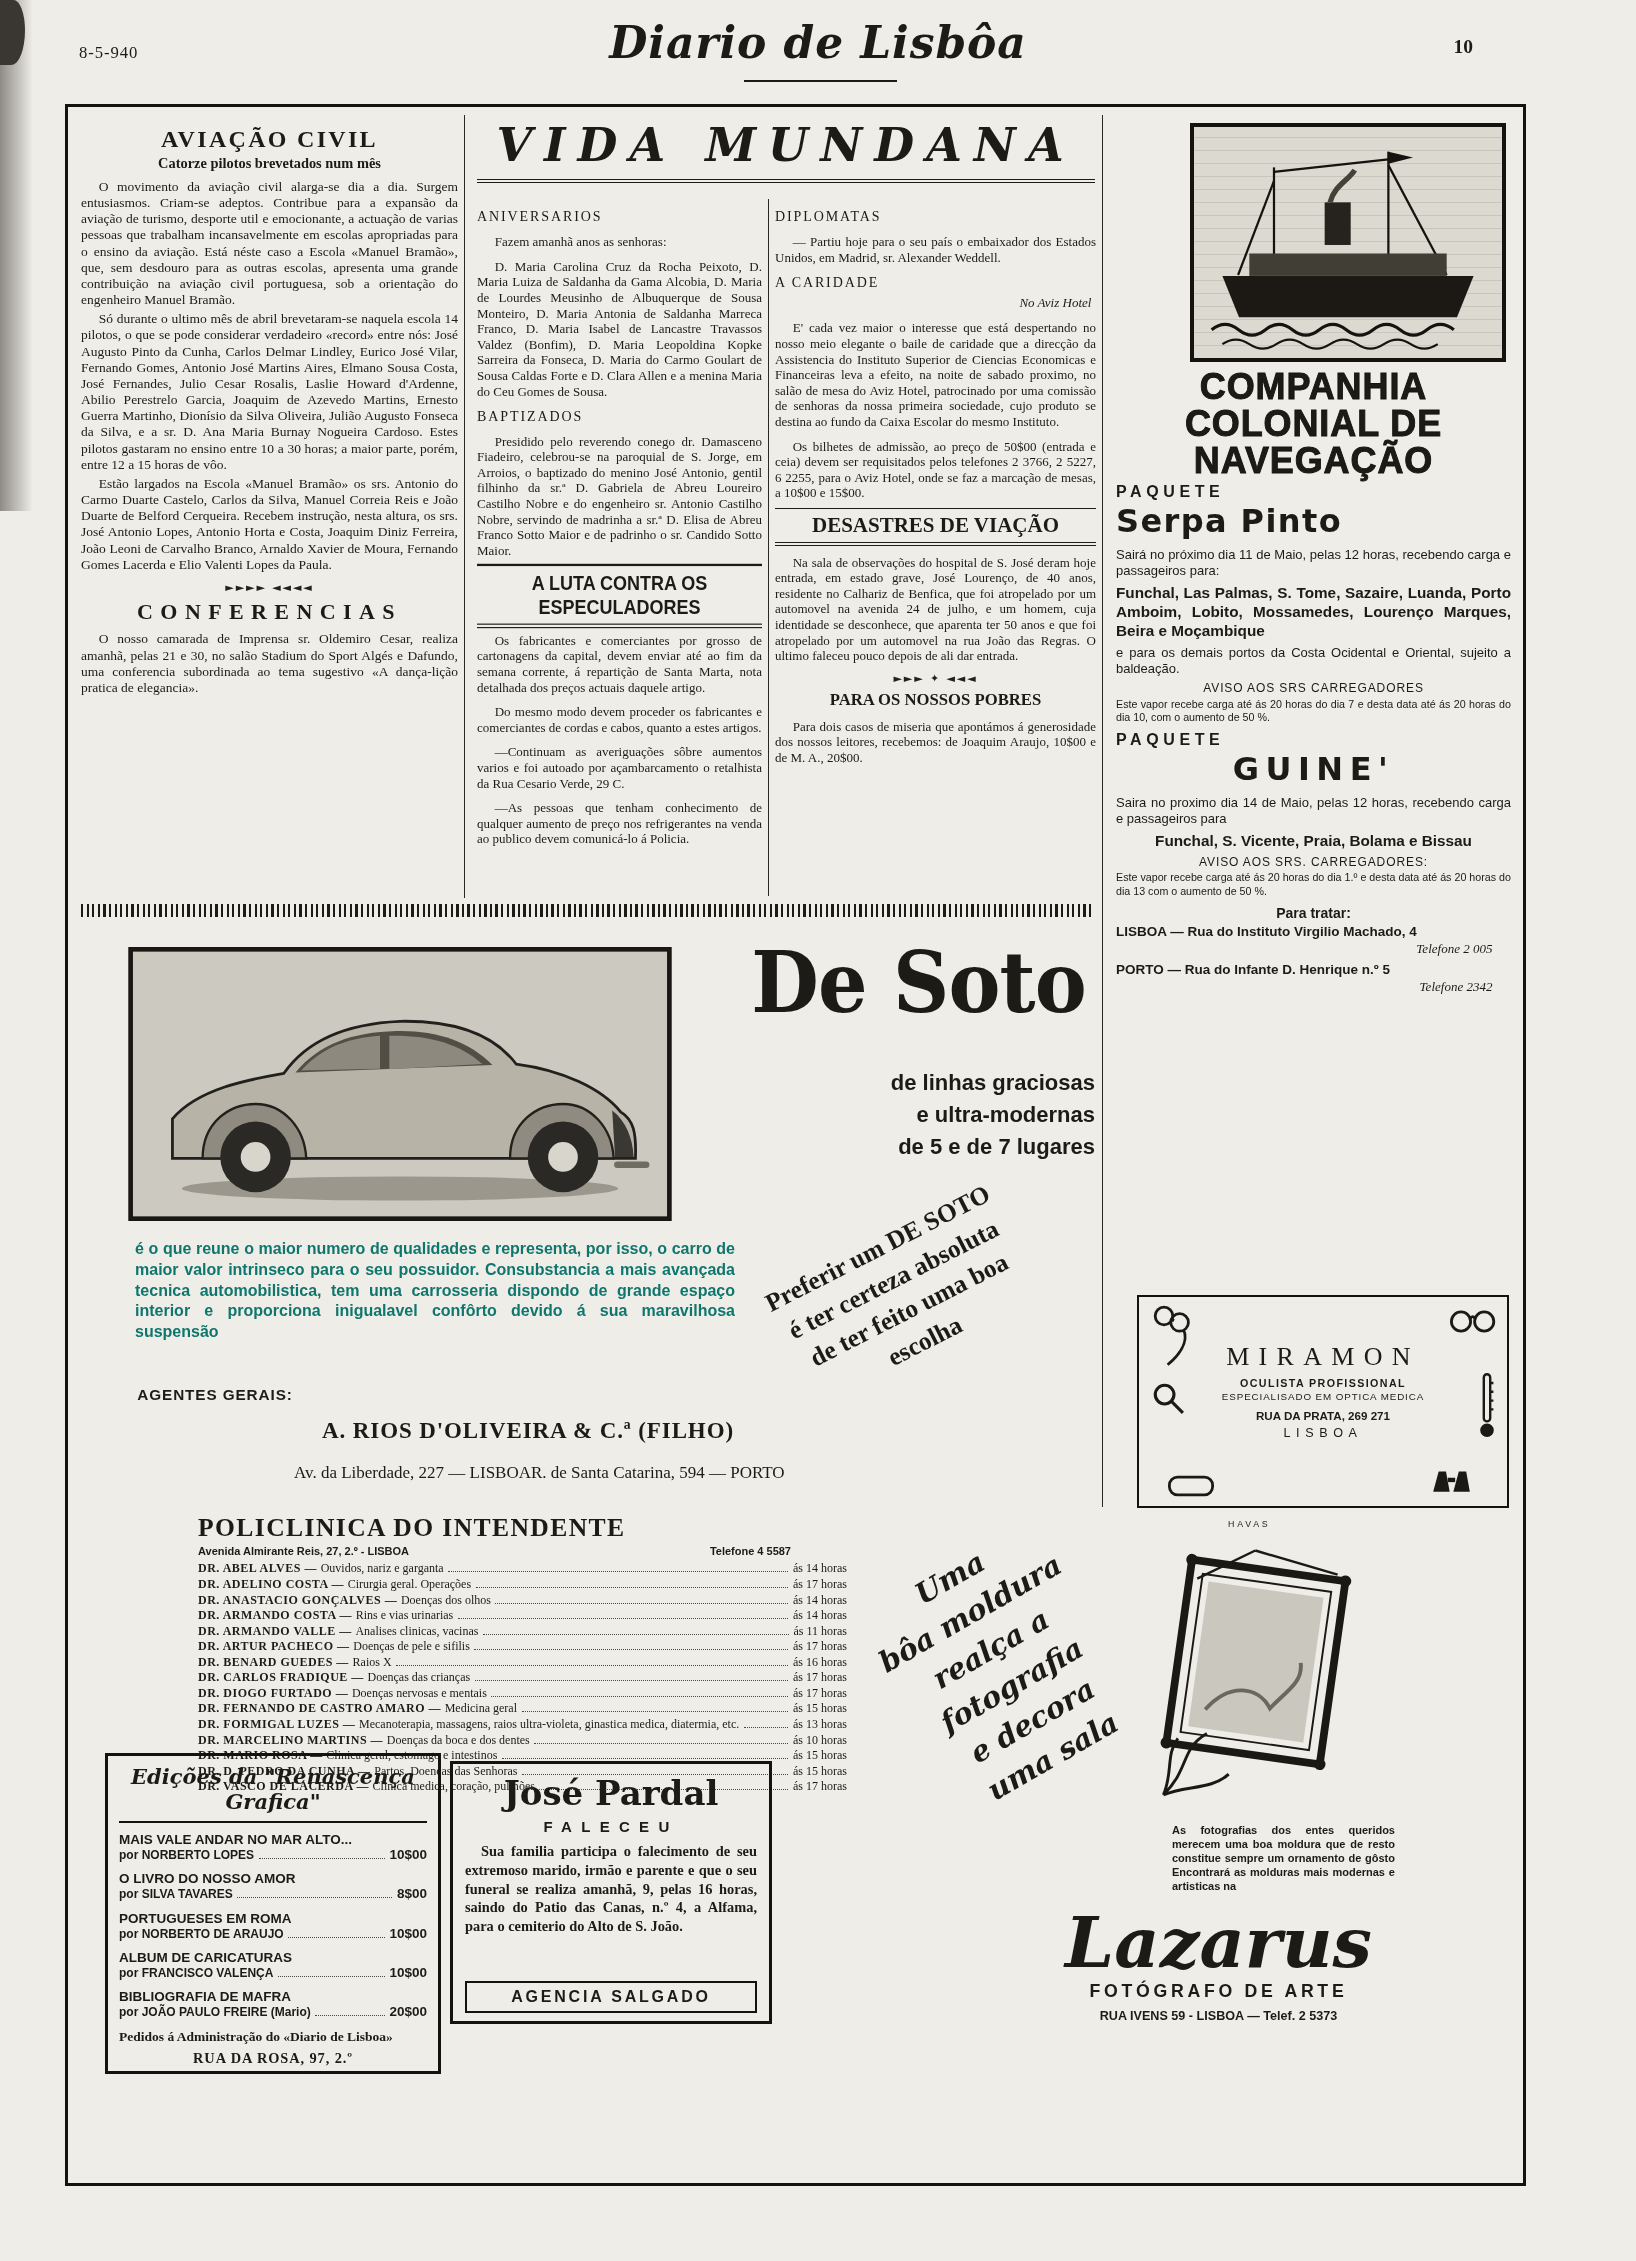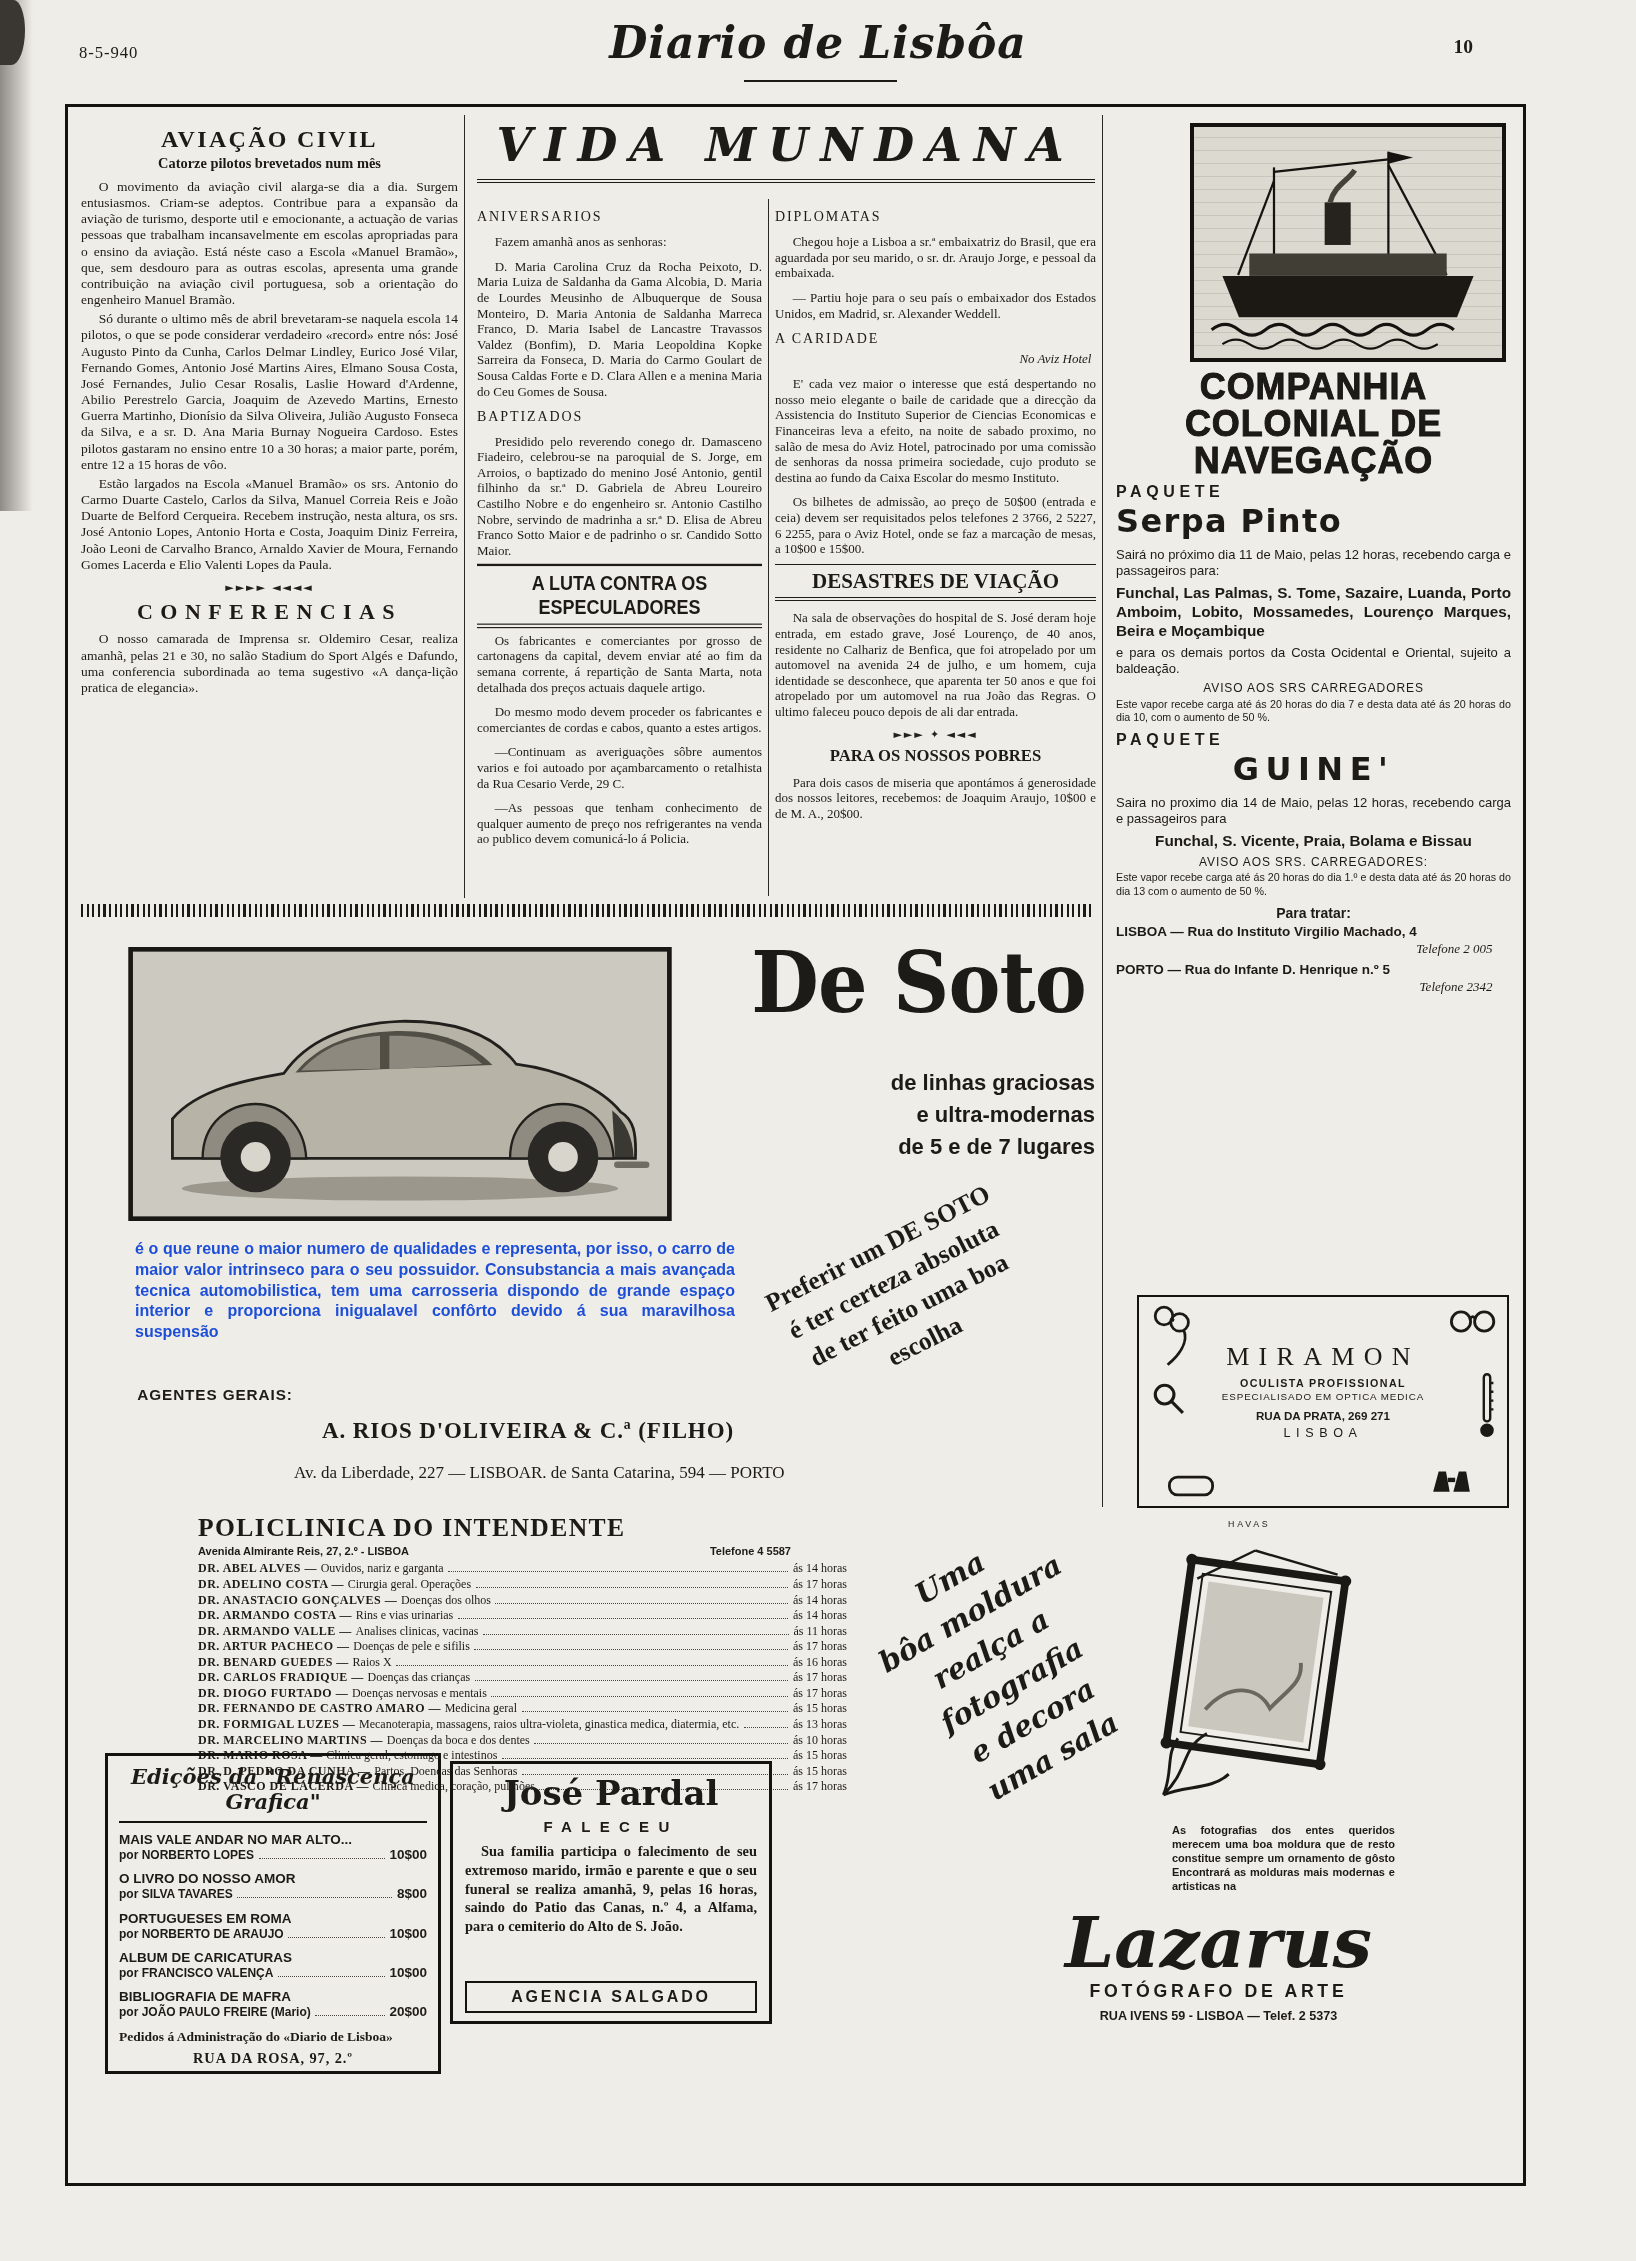--- a/index.html
+++ b/index.html
@@ -96,21 +96,21 @@
   
   #desoto { left:53px; top:821px; width:974px; height:583px; }
   .car-box { position:absolute; left:7px; top:18.6px; width:544px; height:274px; }
   .ds-brand { position:absolute; left:621px; top:9.3px; width:353px; text-align:center;
     font-family:"DejaVu Serif", serif; font-weight:bold; font-size:78px; transform:scaleY(1.08);
     letter-spacing:-0.9px; }
   .ds-tags { position:absolute; left:621px; top:139px; width:353px; text-align:right;
     font-family:"Liberation Sans", sans-serif; font-weight:bold; font-size:22px; line-height:1.45; }
   .ds-body { position:absolute; left:14px; top:311px; width:600px;
     font-family:"Liberation Sans", sans-serif; font-weight:bold; font-size:16px; line-height:1.3;
-    text-align:justify; color:#1d4ed8; }
+    text-align:justify; color:#0f766e; }
   .ds-diag { position:absolute; left:590px; top:298px; width:381px; transform:rotate(-27deg);
     text-align:center; font-weight:bold; font-size:25.6px; line-height:1.35;
     font-family:"Liberation Serif", serif; }
   .ds-agents-label { position:absolute; left:16.3px; top:458px; font-family:"Liberation Sans", sans-serif;
     font-weight:bold; font-size:15.3px; letter-spacing:0.9px; }
   .ds-agents { position:absolute; left:0; top:490px; width:814px; text-align:center;
     font-weight:bold; font-size:23px; letter-spacing:0.9px; }
   .ds-addr-row { position:absolute; left:9.3px; top:535px; width:818px; display:flex;
     justify-content:center; font-weight:normal; font-size:17px; }
 
@@ -221,21 +221,20 @@
           <p>Do mesmo modo devem proceder os fabricantes e comerciantes de cordas e cabos, quanto a estes artigos.</p>
           <p>—Continuam as averiguações sôbre aumentos varios e foi autoado por açambarcamento o retalhista da Rua Cesario Verde, 29 C.</p>
           <p>—As pessoas que tenham conhecimento de qualquer aumento de preço nos refrigerantes na venda ao publico devem comunicá-lo á Policia.</p>
         </div>
     </section>
 
     <section class="abs mid" id="col-b">
       <h3 class="small-head">DIPLOMATAS</h3>
       <div class="body-text">
 
-      <p>Chegou hoje a Lisboa a sr.ª embaixatriz do Brasil, que era aguardada por seu marido, o sr. dr. Araujo Jorge, e pessoal da embaixada.</p>
           <p>— Partiu hoje para o seu país o embaixador dos Estados Unidos, em Madrid, sr. Alexander Weddell.</p>
         </div>
       <h3 class="small-head">A CARIDADE</h3>
       <div class="dateline">No Aviz Hotel</div>
       <div class="body-text">
 
       <p>E' cada vez maior o interesse que está despertando no nosso meio elegante o baile de caridade que a direcção da Assistencia do Instituto Superior de Ciencias Economicas e Financeiras leva a efeito, na noite de sabado proximo, no salão de mesa do Aviz Hotel, patrocinado por uma comissão de senhoras da nossa primeira sociedade, cujo produto se destina ao fundo da Caixa Escolar do mesmo Instituto.</p>
           <p>Os bilhetes de admissão, ao preço de 50$00 (entrada e ceia) devem ser requisitados pelos telefones 2 3766, 2 5227, 6 2255, para o Aviz Hotel, onde se faz a marcação de mesas, a 10$00 e 15$00.</p>
         </div>
       <h3 class="banner-serif">DESASTRES DE VIAÇÃO</h3>

